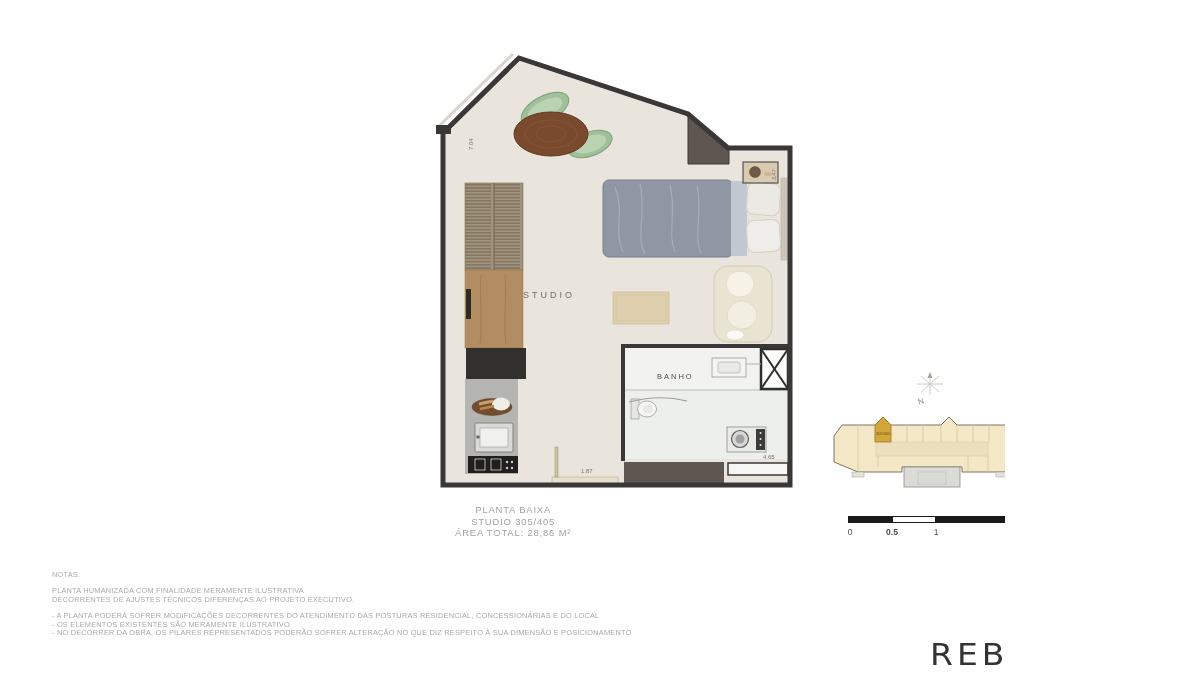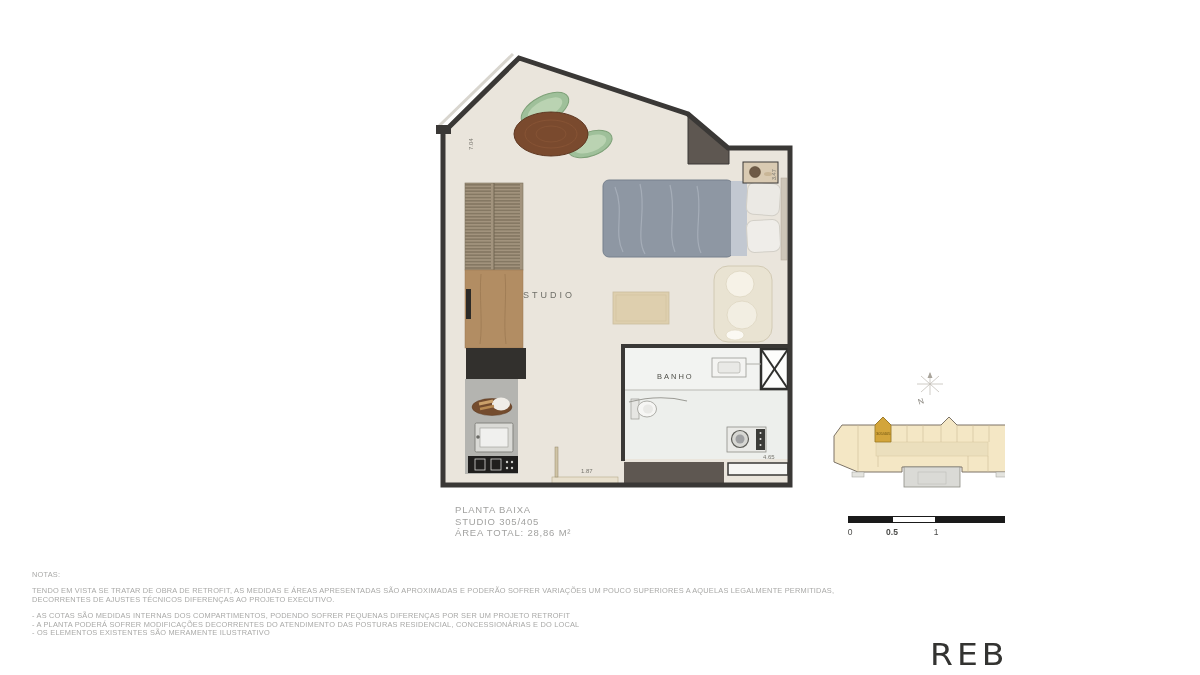--- a/index.html
+++ b/index.html
@@ -2,24 +2,24 @@
 <html><head>
 <meta charset="utf-8">
 <style>
   html,body{margin:0;padding:0;background:#ffffff;}
   #canvas{position:relative;width:1005px;height:675px;background:#ffffff;overflow:hidden;
           font-family:"Liberation Sans",sans-serif;}
   svg text{font-family:"Liberation Sans",sans-serif;}
 
   
   .title-block{position:absolute;left:455px;top:504px;color:#a2a2a0;font-size:9.5px;
-               line-height:11.5px;letter-spacing:0.8px;}
-
-  
-  .notes{position:absolute;left:32px;top:571px;color:#a9a9a7;font-size:7.4px;
+               line-height:11.5px;letter-spacing:0.8px;text-align:center;}
+
+  
+  .notes{position:absolute;left:52px;top:571px;color:#a9a9a7;font-size:7.4px;
          line-height:8.4px;letter-spacing:0.2px;}
   .notes .gap{height:8px;}
 
   
   .scalebar{position:absolute;left:848px;top:514px;width:180px;height:26px;}
   .scalebar .bar{position:absolute;left:0;top:2px;height:7px;width:176px;display:flex;}
   .scalebar .seg{height:7px;box-sizing:border-box;}
   .scalebar .lbl{position:absolute;top:13px;font-size:8.5px;color:#4a4a48;transform:translateX(-50%);}
 
   
@@ -222,26 +222,26 @@
 
   <div class="title-block">
     <div>PLANTA BAIXA</div>
     <div>STUDIO 305/405</div>
     <div>ÁREA TOTAL: 28,86 M²</div>
   </div>
 
   <div class="notes">
     <div>NOTAS:</div>
     <div class="gap"></div>
-    <div>TENDO EM VISTA SE TRATAR DE OBRA DE RETROFIT, AS MEDIDAS E ÁREAS APRESENTADAS SÃO APROXIMADAS E PODERÃO SOFRER VARIAÇÕES UM POUCO SUPERIORES A AQUELAS LEGALMENTE PERMITIDAS,</div>
+    <div>PLANTA HUMANIZADA COM FINALIDADE MERAMENTE ILUSTRATIVA</div>
     <div>DECORRENTES DE AJUSTES TÉCNICOS DIFERENÇAS AO PROJETO EXECUTIVO.</div>
     <div class="gap"></div>
-    <div>- AS COTAS SÃO MEDIDAS INTERNAS DOS COMPARTIMENTOS, PODENDO SOFRER PEQUENAS DIFERENÇAS POR SER UM PROJETO RETROFIT</div>
     <div>- A PLANTA PODERÁ SOFRER MODIFICAÇÕES DECORRENTES DO ATENDIMENTO DAS POSTURAS RESIDENCIAL, CONCESSIONÁRIAS E DO LOCAL</div>
     <div>- OS ELEMENTOS EXISTENTES SÃO MERAMENTE ILUSTRATIVO</div>
+    <div>- NO DECORRER DA OBRA, OS PILARES REPRESENTADOS PODERÃO SOFRER ALTERAÇÃO NO QUE DIZ RESPEITO À SUA DIMENSÃO E POSICIONAMENTO</div>
   </div>
 
   <div class="logo">
     <div class="name">REBOUÇAS</div>
     <div class="tagline">RESIDENCIAL</div>
   </div>
 
 </div>
 
 </body></html>

